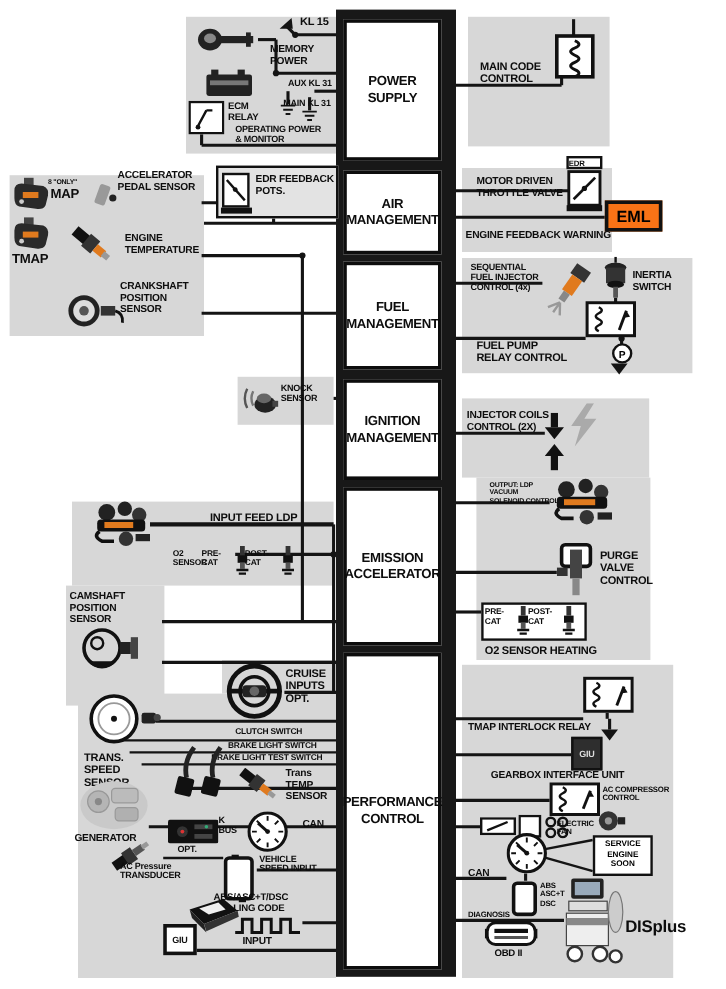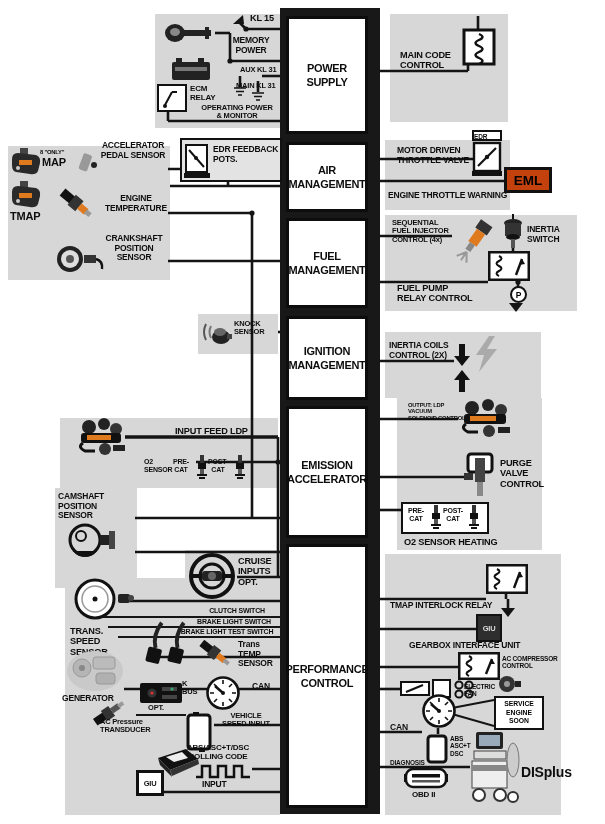--- a/index.html
+++ b/index.html
@@ -1,32 +1,32 @@
 <!DOCTYPE html>
 <html><head>
 <meta charset="utf-8">
 <style>
 *{margin:0;padding:0;box-sizing:border-box}
 body{background:#fff;font-family:"Liberation Sans",sans-serif}
 #stage{position:relative;width:605px;height:824px;background:#fff;overflow:hidden}
 .panel{position:absolute;background:#d7d7d7}
 .whitebox{position:absolute;background:#fff;border:2px solid #111}
 .lbl{position:absolute;font-weight:bold;color:#0d0d0d;white-space:pre-line;line-height:1.12;letter-spacing:-0.2px;font-size:8.5px}
-.ra{text-align:center}.ctr{text-align:left}
+.ra{text-align:left}.ctr{text-align:left}
 .s55{font-size:5.8px}.s65{font-size:6.5px}.s7{font-size:7px}.s75{font-size:7.5px}.s8{font-size:8px}.s9{font-size:9.2px}.s10{font-size:14px}.s11{font-size:11px}.s13{font-size:13.5px;letter-spacing:0}
 .ic{position:absolute}
 .wires{position:absolute;left:0;top:0;pointer-events:none}
 .colslab{position:absolute;left:280px;top:8px;width:100px;height:806px;background:#181818}
 .cblock{position:absolute;left:286px;width:82px;background:#fff;border:3px solid #0d0d0d;display:flex;align-items:center;justify-content:center;text-align:center;font-weight:bold;font-size:11px;line-height:1.3;letter-spacing:-0.3px;white-space:pre-line;color:#0d0d0d}
 .pbadge{position:absolute;width:17px;height:17px;border:2px solid #111;border-radius:50%;background:#fff;font-size:8.5px;font-weight:bold;display:flex;align-items:center;justify-content:center}
 .giu{position:absolute;display:flex;align-items:center;justify-content:center;font-weight:bold;font-size:7.5px;letter-spacing:-0.2px}
 .giu.light{background:#fff;border:3px solid #111;color:#111}
 .giu.dark{background:#2e2e2e;border:2px solid #111;color:#ddd}
 .svcbox{position:absolute;background:#fff;border:2px solid #111;display:flex;align-items:center;justify-content:center;text-align:center;font-weight:bold;font-size:6.8px;line-height:1.25;white-space:pre-line}
-.emlbox{position:absolute;background:#c2410c;border:3px solid #111;display:flex;align-items:center;justify-content:center;font-weight:bold}
+.emlbox{position:absolute;background:#f97316;border:3px solid #111;display:flex;align-items:center;justify-content:center;font-weight:bold}
 </style>
 </head>
 <body>
 
 <div id="stage">
 
   <div class="panel" style="left:155px;top:14px;width:126px;height:114px"></div>
   <div class="panel" style="left:8px;top:146px;width:162px;height:134px"></div>
   <div class="panel" style="left:198px;top:314px;width:80px;height:40px"></div>
   <div class="panel" style="left:60px;top:418px;width:218px;height:70px"></div>
@@ -219,21 +219,21 @@
   <div class="lbl" style="left:397px;top:146px;width:80px">MOTOR DRIVEN
 THROTTLE VALVE</div>
   <div class="whitebox lbl s65 ctr" style="left:472px;top:130px;width:30px;height:11px;line-height:9px">EDR</div>
   <span class="ic" style="left:472px;top:141px"><svg width="30" height="36">
         <rect x="2" y="2" width="26" height="28" fill="#fff" stroke="#111" stroke-width="2.4"></rect>
         <line x1="6" y1="25" x2="24" y2="7" stroke="#111" stroke-width="2.2"></line>
         <circle cx="15" cy="16" r="2.2" fill="#111"></circle>
         <rect x="0" y="30" width="30" height="5" fill="#111"></rect>
       </svg></span>
   <div class="emlbox s13" style="left:504px;top:167px;width:48px;height:26px">EML</div>
-  <div class="lbl" style="left:388px;top:191px;width:125px">ENGINE THROTTLE WARNING</div>
+  <div class="lbl" style="left:388px;top:191px;width:125px">ENGINE FEEDBACK WARNING</div>
 
   <div class="lbl s75" style="left:392px;top:219px;width:66px">SEQUENTIAL
 FUEL INJECTOR
 CONTROL (4x)</div>
   <span class="ic" style="left:450px;top:218px"><svg width="46" height="50">
         <g transform="rotate(35 23 25)">
           <rect x="16" y="1" width="14" height="10" fill="#333"></rect>
           <rect x="18" y="11" width="10" height="15" fill="#e07a1e"></rect>
           <rect x="20" y="26" width="6" height="8" fill="#888"></rect>
           <path d="M23 36 l-6 9 M23 36 v10 M23 36 l6 9" stroke="#999" stroke-width="2"></path>
@@ -260,21 +260,21 @@
 
   <span class="ic" style="left:202px;top:318px"><svg width="30" height="28">
         <path d="M4 6 q-4 8 0 16" stroke="#555" fill="none" stroke-width="2"></path>
         <path d="M9 8 q-3 6 0 12" stroke="#777" fill="none" stroke-width="2"></path>
         <ellipse cx="19" cy="19" rx="9" ry="7" fill="#222"></ellipse>
         <ellipse cx="18" cy="14" rx="6" ry="4" fill="#666"></ellipse>
         <rect x="25" y="16" width="5" height="5" fill="#444"></rect>
       </svg></span>
   <div class="lbl s75" style="left:234px;top:320px;width:44px">KNOCK
 SENSOR</div>
-  <div class="lbl" style="left:389px;top:341px;width:74px">INERTIA COILS
+  <div class="lbl" style="left:389px;top:341px;width:74px">INJECTOR COILS
 CONTROL (2X)</div>
   <span class="ic" style="left:454px;top:344px"><svg width="16" height="22">
         <rect x="5" y="0" width="6" height="12" fill="#111"></rect>
         <polygon points="0,12 16,12 8,22" fill="#111"></polygon>
       </svg></span>
   <span class="ic" style="left:454px;top:370px"><svg width="16" height="22">
         <polygon points="0,10 16,10 8,0" transform="translate(0,0)" fill="#111"></polygon>
         <rect x="5" y="10" width="6" height="12" fill="#111"></rect>
       </svg></span>
   <span class="ic" style="left:472px;top:336px"><svg width="28" height="38">

